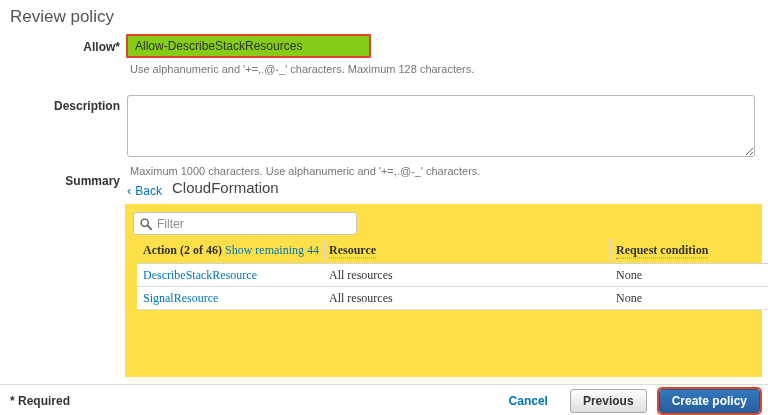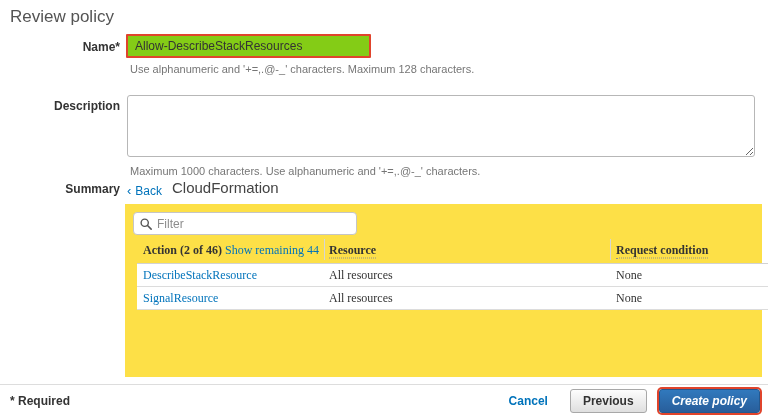--- a/index.html
+++ b/index.html
@@ -14,21 +14,21 @@
   .page-title {
     position: absolute; left: 10px; top: 7px;
     font-size: 17px; color: #545454; font-weight: 400;
   }
   .field-label {
     position: absolute; left: 0; width: 120px;
     text-align: right; font-weight: bold; color: #333; font-size: 12px;
   }
   .lbl-name { top: 40px; }
   .lbl-desc { top: 99px; }
-  .lbl-summary { top: 182px; }
+  .lbl-summary { top: 174px; }
   .name-input {
     position: absolute; left: 126px; top: 34px;
     width: 245px; height: 24px;
     border: 2px solid #e0442c; border-radius: 1px;
     padding: 0 7px; font-size: 12px; color: #333;
     font-family: "Liberation Sans", "DejaVu Sans", sans-serif;
     background: #84cc16; outline: none;
   }
   .helper {
     position: absolute; left: 130px;
@@ -115,29 +115,28 @@
     font-family: "Liberation Sans", "DejaVu Sans", sans-serif;
   }
   .btn-secondary {
     background: linear-gradient(180deg, #fdfdfd, #dfdfdf);
     border: 1px solid #a8a8a8; color: #333;
   }
   .btn-primary {
     background: linear-gradient(180deg, #3179bd, #285e9b);
     border: 1px solid #24588f; color: #fff;
     box-shadow: 0 0 0 2px #e0442c;
-    font-style: italic;
   }
 </style>
 </head>
 <body>
 
 <div class="page-title">Review policy</div>
 
-<div class="field-label lbl-name">Name*</div>
+<div class="field-label lbl-name">Allow*</div>
 <input class="name-input" type="text" value="Allow-DescribeStackResources" style="">
 <div class="helper helper-name">Use alphanumeric and '+=,.@-_' characters. Maximum 128 characters.</div>
 
 <div class="field-label lbl-desc">Description</div>
 <textarea class="desc-textarea" style=""></textarea>
 <div class="helper helper-desc">Maximum 1000 characters. Use alphanumeric and '+=,.@-_' characters.</div>
 
 <div class="field-label lbl-summary">Summary</div>
 <a class="back-link"><span class="chev">‹</span><span>Back</span></a>
 <div class="service-title">CloudFormation</div>

